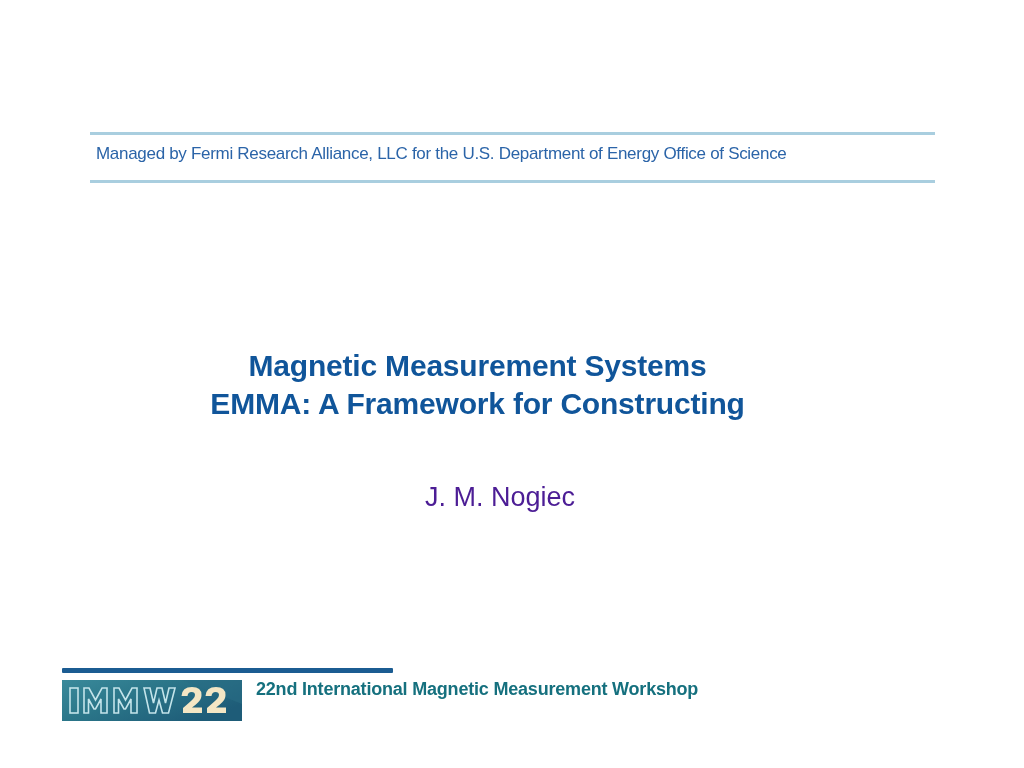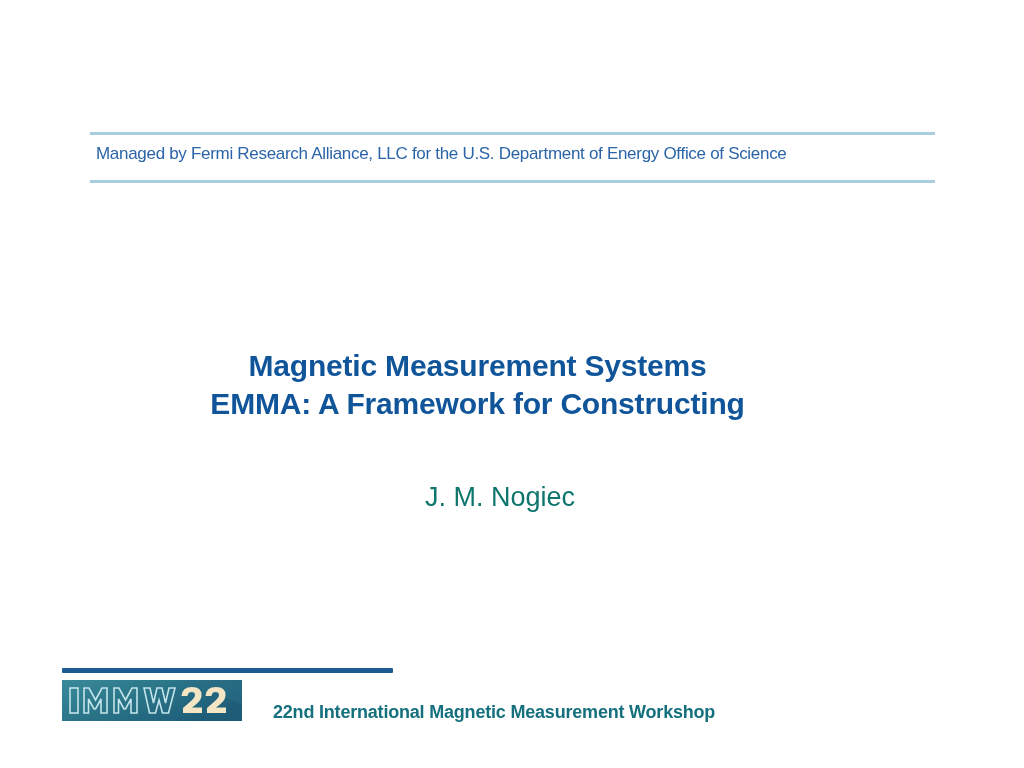--- a/index.html
+++ b/index.html
@@ -76,43 +76,42 @@
     letter-spacing: -0.2px;
     white-space: nowrap;
   }
   #author {
     position: absolute;
     left: 0;
     top: 482px;
     width: 1000px;
     text-align: center;
     font-size: 27px;
-    color: #0f766e;
+    color: #4c1d95;
     letter-spacing: 0px;
     white-space: nowrap;
   }
 
   
   #footer {
     position: absolute;
     left: 62px;
     top: 668px;
     width: 900px;
   }
   #footer-rule {
     width: 331px;
     height: 5px;
     background: #1B5C92;
     border-radius: 1px;
   }
   #footer-row {
     display: flex;
-    align-items: flex-end;
+    align-items: flex-start;
     margin-top: 7px;
-    gap: 17px;
   }
   #immw-logo {
     width: 180px;
     height: 41px;
     flex: 0 0 180px;
     display: block;
   }
   #footer-text {
     font-size: 18px;
     font-weight: bold;

